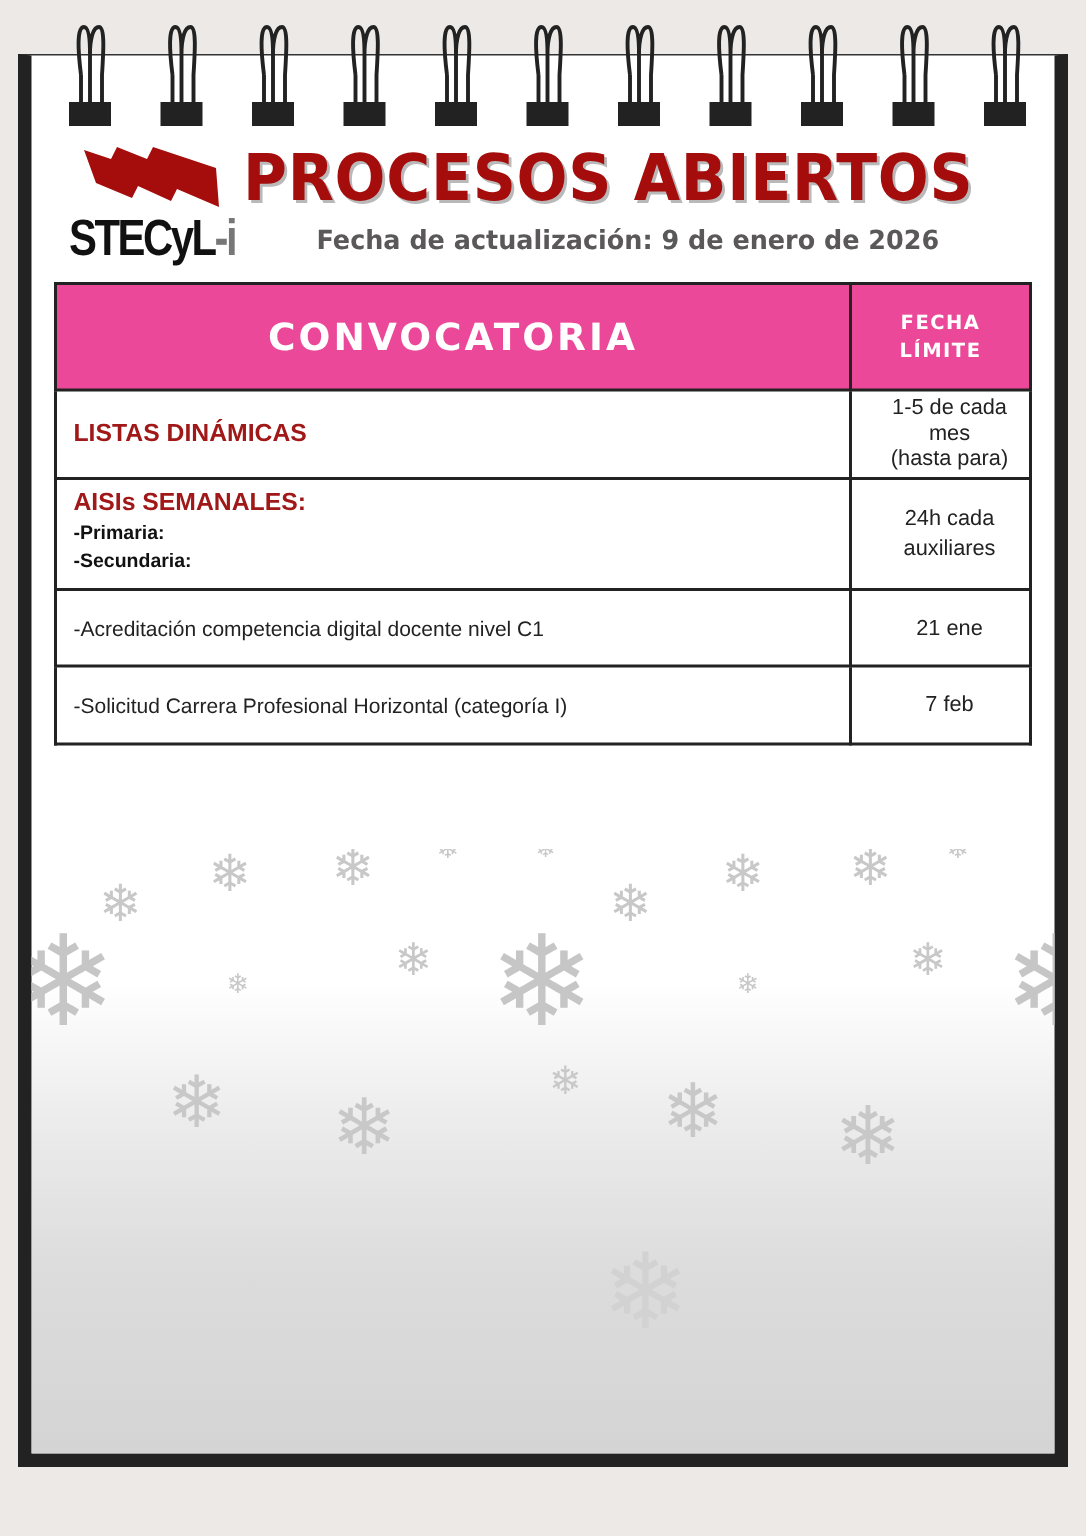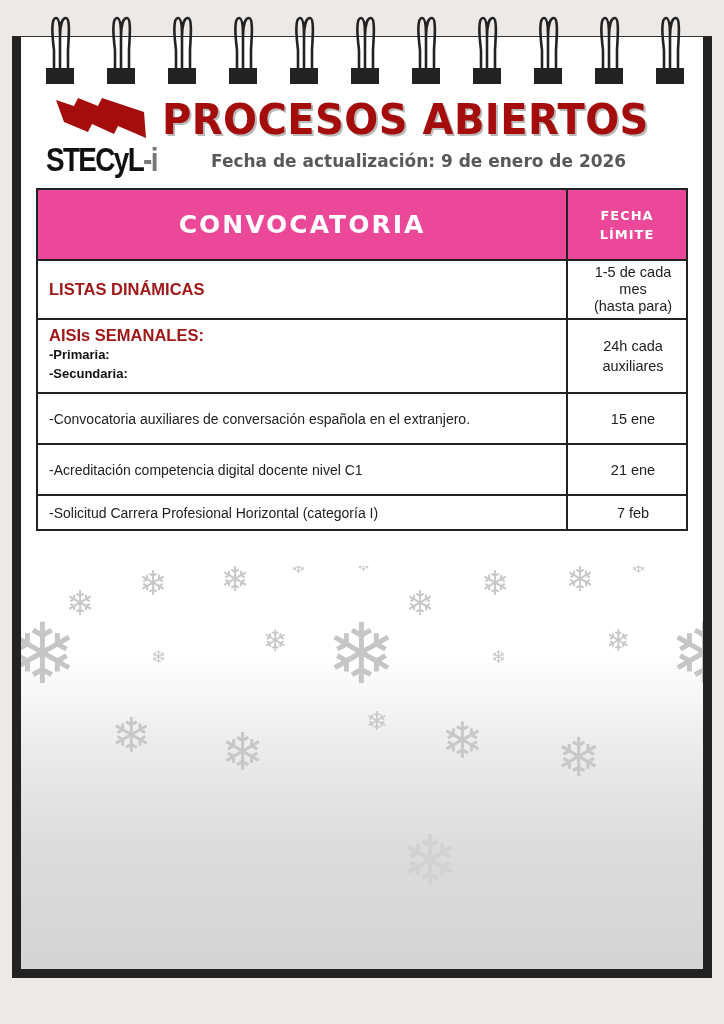--- a/index.html
+++ b/index.html
@@ -124,25 +124,21 @@
   </tr>
   <tr style="height:74px">
     <td class="c1">
       <div class="red" style="margin-top:-4px;">AISIs SEMANALES:</div>
       <div class="sub">-Primaria:</div>
       <div class="sub">-Secundaria:</div>
     </td>
     <td class="c2" style="line-height:20px;"><span>24h cada</span><br><span>auxiliares</span></td>
   </tr>
   <tr style="height:51px">
-    <td class="c1">-Convocatoria auxiliares de conversación española en el extranjero.</td>
-    <td class="c2">15 ene</td>
-  </tr>
-  <tr style="height:51px">
     <td class="c1">-Acreditación competencia digital docente nivel C1</td>
     <td class="c2">21 ene</td>
   </tr>
-  <tr style="height:35px">
+  <tr style="height:52px">
     <td class="c1">-Solicitud Carrera Profesional Horizontal (categoría I)</td>
     <td class="c2">7 feb</td>
   </tr>
 </tbody>
   </table>
 
 </body></html>

